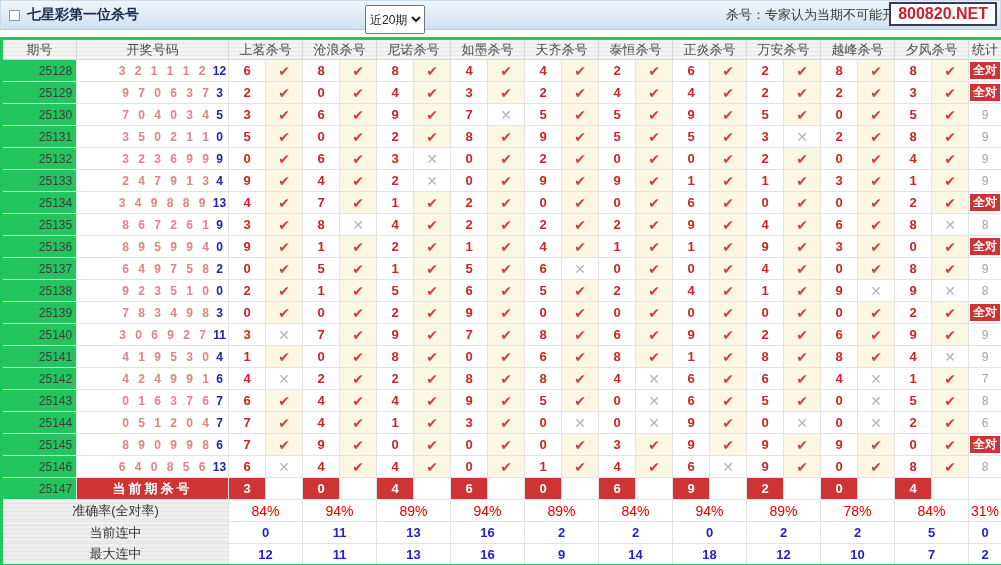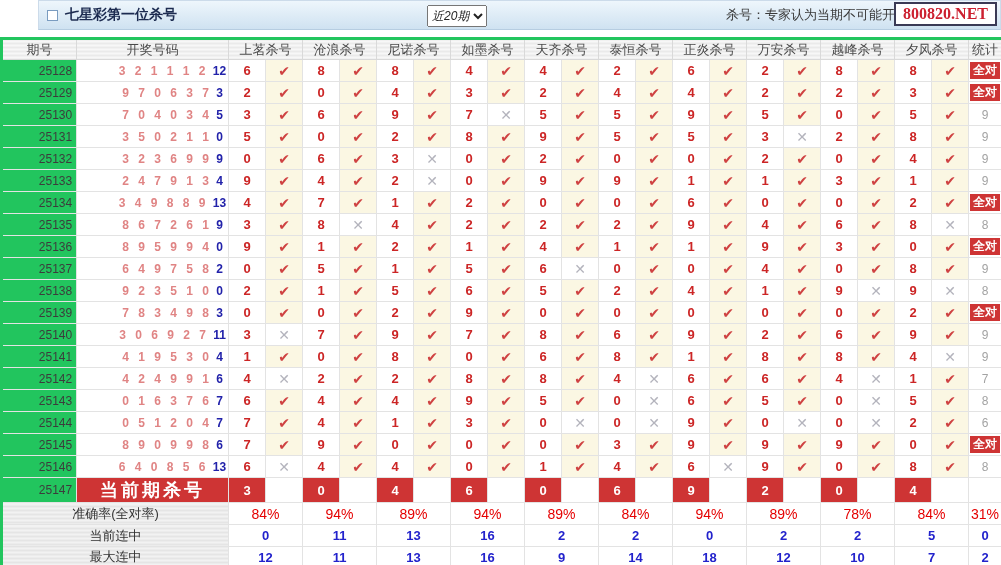--- a/index.html
+++ b/index.html
@@ -1,50 +1,50 @@
 <!DOCTYPE html>
 <html><head>
 <meta charset="utf-8">
 <style>
   * { margin:0; padding:0; box-sizing:border-box; }
   html,body { width:1001px; height:565px; background:#fff; overflow:hidden;
     font-family:"Liberation Sans","DejaVu Sans",sans-serif; }
   .titlebar { position:relative; height:30px;
     background:linear-gradient(#eef6fc,#cfe2f1);
     border:1px solid #ccdbea; border-bottom:1px solid #b6cde1;
-    display:flex; align-items:center; padding:0 8px;margin-left:38px; }
+    display:flex; align-items:center; padding:0 8px; }
   .cbx { width:11px; height:11px; border:1px solid #7a9cc0; background:#fff;
     display:inline-block; margin-right:7px; flex:none; }
   .title { font-size:14px; font-weight:bold; color:#1c2b50; }
-  .range { position:absolute; left:388px; top:4px; height:22px; font-size:12px; color:#222;font-style:italic; }
+  .range { position:absolute; left:364px; top:4px; height:29px; font-size:12px; color:#222; }
   .notewrap { margin-left:auto; display:flex; align-items:center; font-size:13px;
     color:#3a3a3a; padding-right:14px; white-space:nowrap; }
   .more { color:#1536b4; text-decoration:underline; margin-left:5px; font-size:13px; }
   .wm { position:absolute; top:1px; right:3px; background:#fff; border:2px solid #3a3a55;
     color:#cc2030; font-weight:bold; font-size:16px; padding:1px 7px; z-index:5;
-    font-family:Liberation Serif, serif; }
+    font-family:Liberation Sans, sans-serif; }
   table { border-collapse:collapse; table-layout:fixed; width:1001px; margin-top:7px;
     border:3px solid #22c55e; }
   th { height:21px; background:repeating-linear-gradient(180deg,#f7f7f7 0 2px,#eaeaea 2px 4px);
     border:1px solid #d9d9d9; font-size:13px; font-weight:normal; color:#4a4a4a;
     overflow:hidden; white-space:nowrap; }
   td { height:22px; border:1px solid #e3e3e3; text-align:center; font-size:12px;
     overflow:hidden; white-space:nowrap; background:#fff; }
   td.period { background:#22c55e; color:#3c3c3c;padding-left:32px; }
   td.nums .d { color:#e08484; font-weight:bold; letter-spacing:3px;margin-left:40px; }
   td.nums .l { color:#2222aa; font-weight:bold; margin-left:1px; }
   td.kn { color:#cc2525; font-weight:bold; font-size:13px; }
   td.km { font-size:14px; }
   td.km.hit { background:#fbf7e3; color:#cf4242; }
   td.km.miss { background:#fff; color:#b3b3bc; }
   td.st { color:#a3a3a3; padding:0; }
   .badge { display:block; margin:2px 1px; background:#ce3434; color:#fff;
     font-weight:bold; font-size:12px; line-height:17px; }
   tr.current td.banner { background:#ce3434; color:#fff; font-weight:bold;
-    font-size:18px; letter-spacing:3px; }
+    font-size:13px; letter-spacing:3px; }
   tr.current td.knr { background:#ce3434; color:#fff; font-weight:bold; font-size:13px; }
   td.flabel { background:repeating-linear-gradient(180deg,#f2f2f2 0 2px,#e5e5e5 2px 4px);
     color:#333; font-size:13px; }
   td.fpct { color:#e50000; font-weight:normal; font-size:14px; }
   td.fstreak { color:#2222cc; font-weight:bold; font-size:13px; }
 </style>
 </head>
 <body>
 
 <div class="titlebar">

